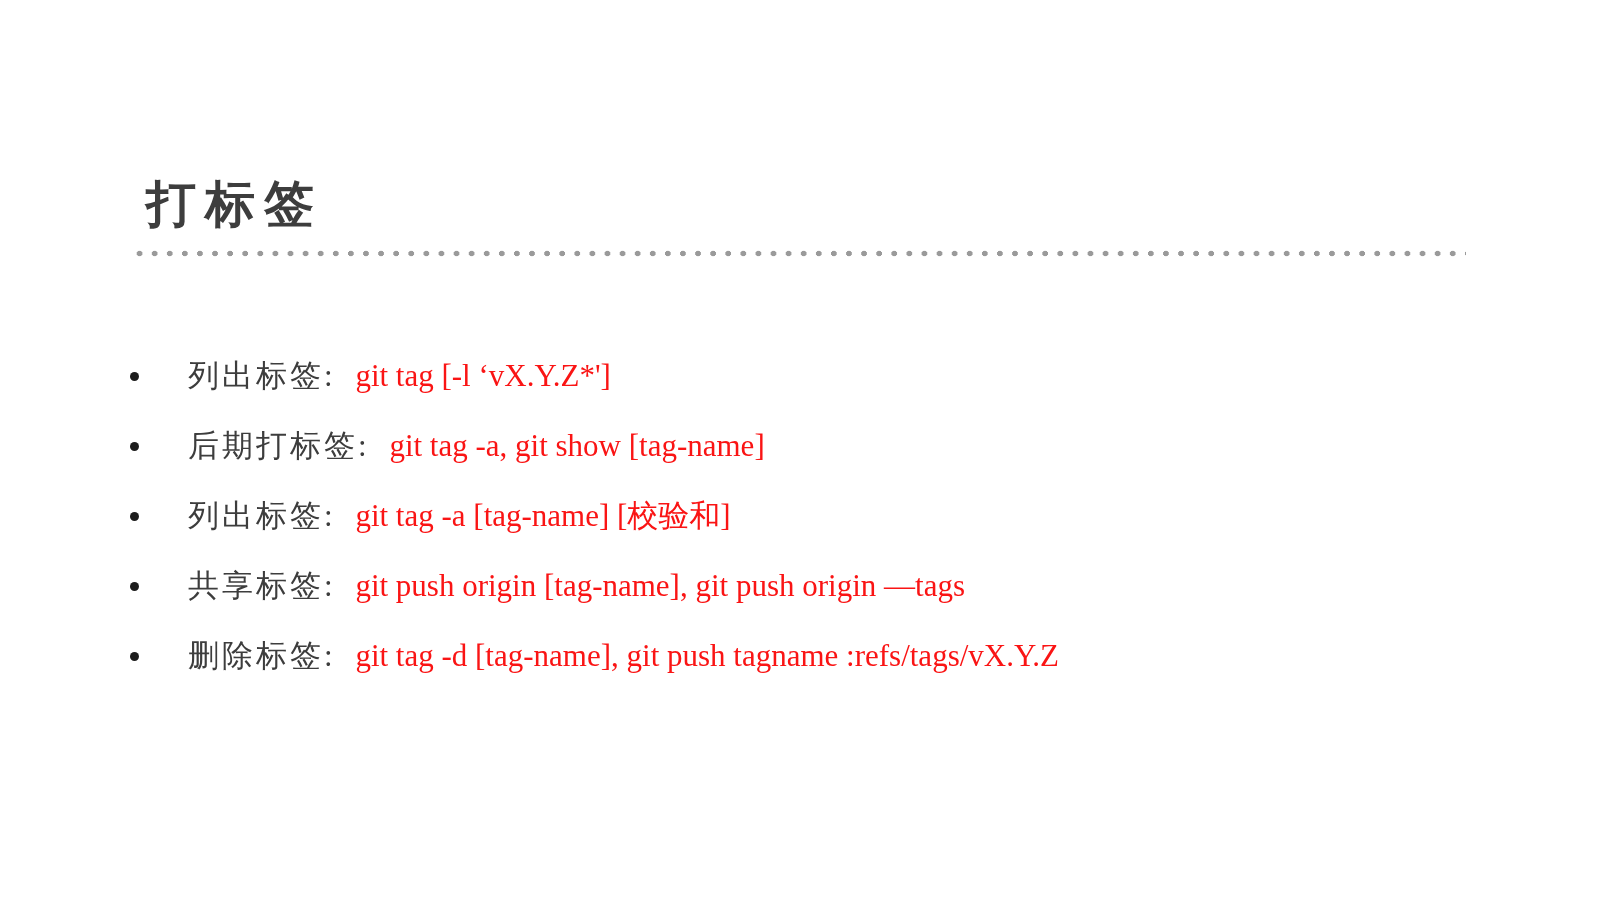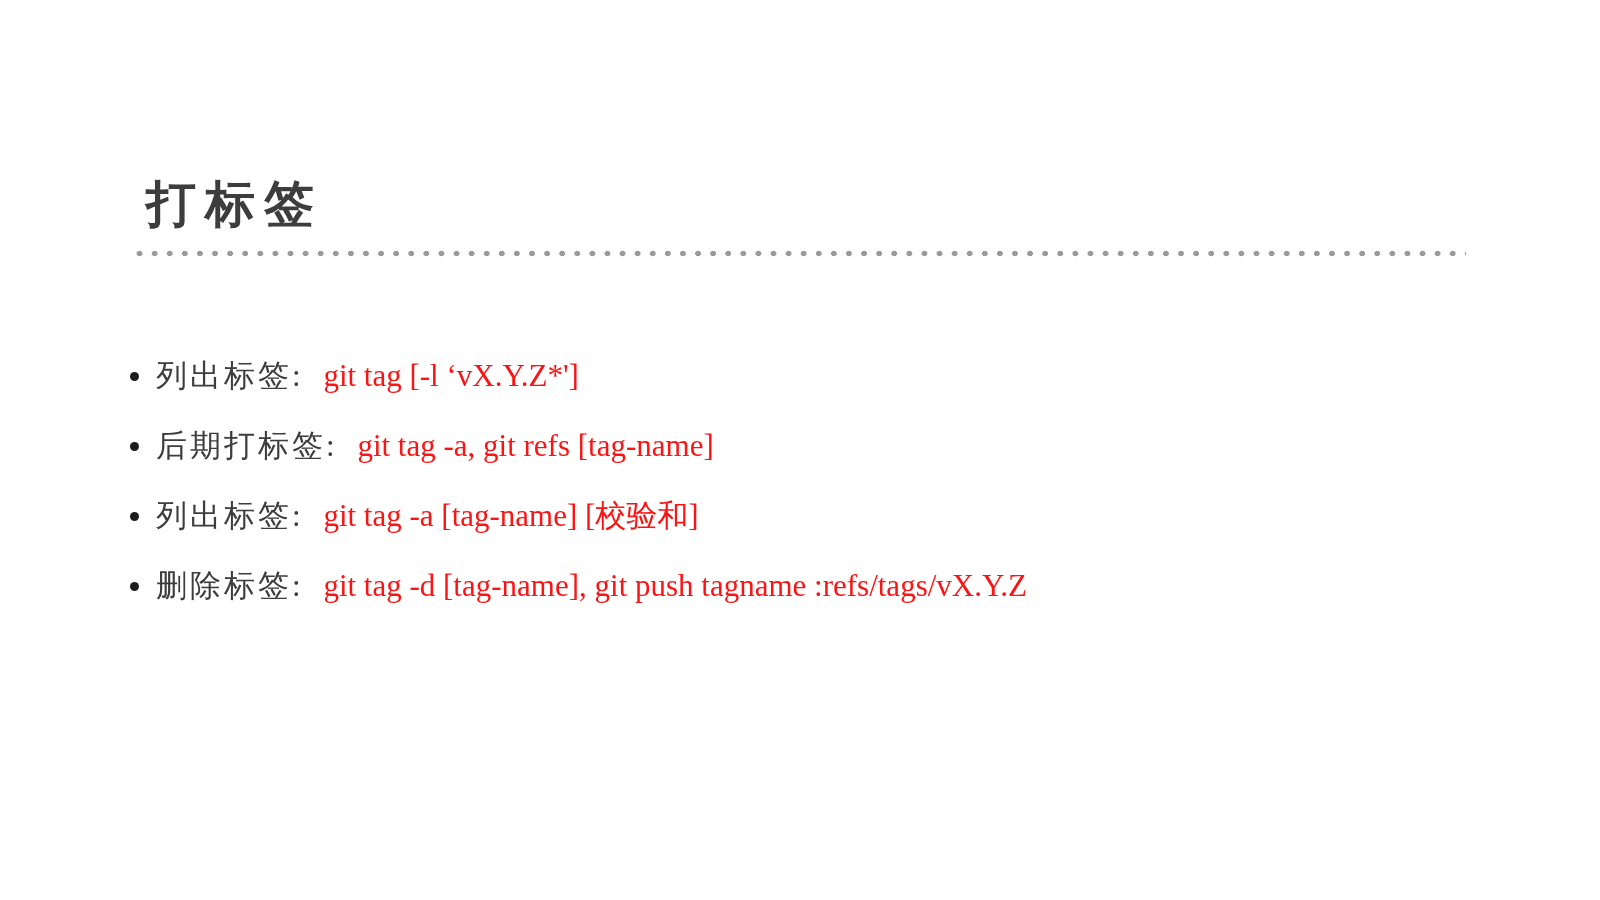--- a/index.html
+++ b/index.html
@@ -47,45 +47,50 @@
     width:9px;height:9px;border-radius:50%;
     background:var(--bullet-black);
     margin-right:17px;
   }
   .row.lvl2{padding-left:56px;}
   .label{
     color:var(--text-dark);
     letter-spacing:3px;
     margin-right:9px;
     white-space:pre;
+    margin-left:32px;
   }
   .label:empty{display:none;margin:0;}
   .cmd{color:var(--accent-red);text-align:center;}
 </style>
 </head>
 <body>
 
 <div class="slide">
 
   <h1 class="title">打标签</h1>
 
   <div class="divider"></div>
 
   <ul class="list">
     <li class="row lvl1">
       <span class="dot"></span>
       <span class="txt"><span class="label">列出标签: </span><span class="cmd">git tag [-l ‘vX.Y.Z*']</span></span>
     </li>
     <li class="row lvl1">
       <span class="dot"></span>
-      <span class="txt"><span class="label">后期打标签: </span><span class="cmd">git tag -a, git refs [tag-name]</span></span>
+      <span class="txt"><span class="label">后期打标签: </span><span class="cmd">git tag -a, git show [tag-name]</span></span>
     </li>
     <li class="row lvl1">
       <span class="dot"></span>
       <span class="txt"><span class="label">列出标签: </span><span class="cmd">git tag -a [tag-name] [校验和]</span></span>
+    </li>
+    <li class="row lvl1">
+      <span class="dot"></span>
+      <span class="txt"><span class="label">共享标签: </span><span class="cmd">git push origin [tag-name], git push origin —tags</span></span>
     </li>
     <li class="row lvl1">
       <span class="dot"></span>
       <span class="txt"><span class="label">删除标签: </span><span class="cmd">git tag -d [tag-name], git push tagname :refs/tags/vX.Y.Z</span></span>
     </li>
   </ul>
 
 </div>
 
 </body></html>

